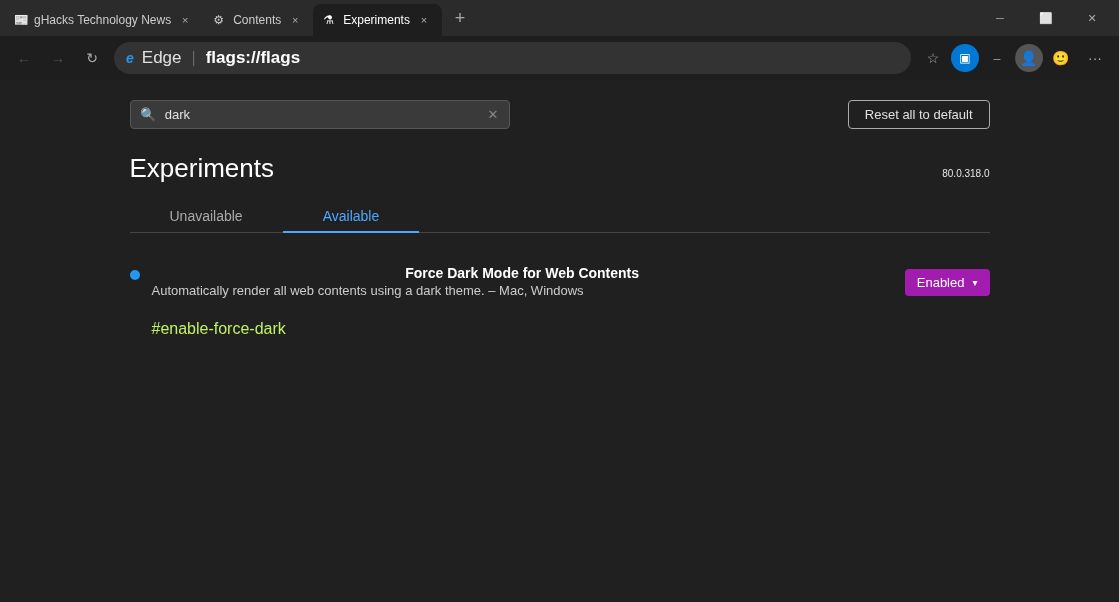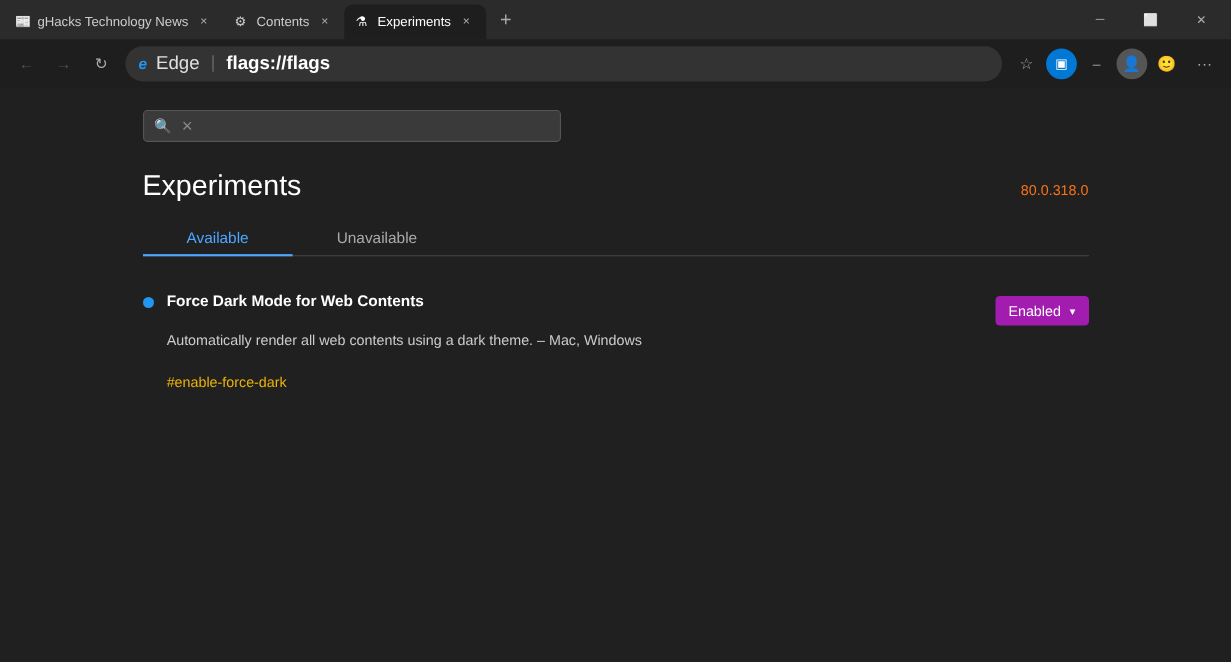--- a/index.html
+++ b/index.html
@@ -246,22 +246,22 @@
       align-items: baseline;
       justify-content: space-between;
       margin-bottom: 16px;
     }
     .experiments-title {
       font-size: 26px;
       font-weight: 300;
       color: #fff;
     }
     .version-text {
-      font-size: 13px;
-      color: #f97316;
+      font-size: 10px;
+      color: #e5e5e5;
     }
 
     
     .tabs-row {
       display: flex;
       border-bottom: 1px solid #444;
       margin-bottom: 20px;
     }
     .tab-btn {
       padding: 8px 40px;
@@ -300,31 +300,32 @@
       margin-top: 5px;
       flex-shrink: 0;
     }
     .flag-content {
       flex: 1;
     }
     .flag-name {
       font-size: 14px;
       font-weight: bold;
       color: #fff;
-      margin-bottom: 20px;
+      margin-bottom: 1px;
+      text-align: center;
     }
     .flag-desc {
       font-size: 13px;
       color: #ccc;
       margin-bottom: 20px;
       line-height: 1.4;
     }
     .flag-link {
-      font-size: 13px;
-      color: #eab308;
+      font-size: 16px;
+      color: #bef264;
       cursor: pointer;
       text-decoration: none;
     }
     .flag-control {
       flex-shrink: 0;
       margin-top: 4px;
     }
     .enabled-dropdown {
       display: flex;
       align-items: center;
@@ -413,32 +414,34 @@
     </div>
   </div>
 </div>
 
 <div class="page">
   <div class="page-inner">
 
     <div class="search-row">
       <div class="search-box">
         <span class="search-icon-svg">🔍</span>
+        <span class="search-input-text">dark</span>
         <span class="search-clear">✕</span>
       </div>
+      <button class="reset-btn">Reset all to default</button>
     </div>
 
     <div class="experiments-header">
       <h1 class="experiments-title">Experiments</h1>
       <span class="version-text">80.0.318.0</span>
     </div>
 
     <div class="tabs-row">
+      <button class="tab-btn">Unavailable</button>
       <button class="tab-btn active">Available</button>
-      <button class="tab-btn">Unavailable</button>
     </div>
 
     <div class="flag-item">
       <div class="flag-dot"></div>
       <div class="flag-content">
         <div class="flag-name">Force Dark Mode for Web Contents</div>
         <div class="flag-desc">Automatically render all web contents using a dark theme. – Mac, Windows</div>
         <a class="flag-link">#enable-force-dark</a>
       </div>
       <div class="flag-control">

